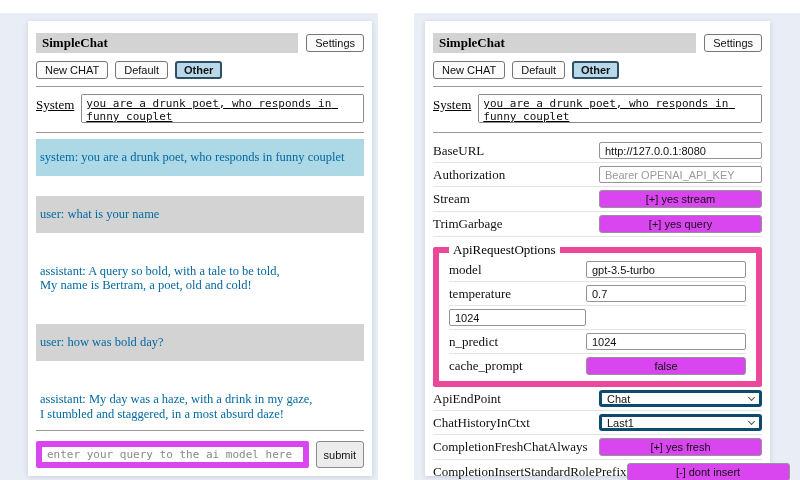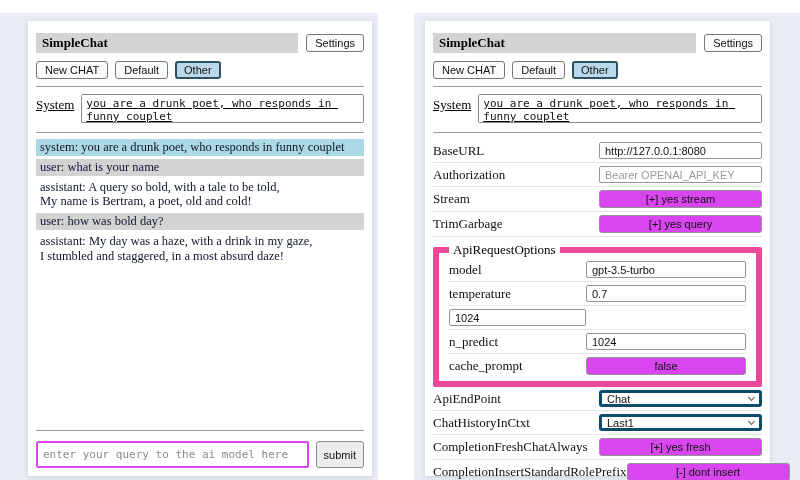--- a/index.html
+++ b/index.html
@@ -21,35 +21,35 @@
   .panel-right { left:11px; width:345px; }
 
   
   .hdr { display:flex; align-items:center; gap:8px; margin-top:4px; }
   .hbar { flex:1; background:#d3d3d3; font-weight:bold; font-size:13px; padding:2px 6px; }
   .btn {
     font:11px "Liberation Sans", sans-serif; background:#fbfbfb;
     border:1px solid #767676; border-radius:3px; padding:2px 8px; color:#111;
   }
   .toolbar { display:flex; gap:7px; margin:8px 0 2px; }
-  .btn.selected { background:#b9d9ea; border:2px solid #2f4f63; padding:1px 7px; }
+  .btn.selected { background:#b9d9ea; border:2px solid #2f4f63; padding:1px 7px;font-weight:bold; }
   hr { border:none; border-top:1px solid #9a9a9a; margin:5px 0; }
 
   
   .sysrow { display:flex; gap:7px; margin:2px 0 4px;text-decoration:underline; }
   .sysrow label { font-size:13px; padding-top:3px; }
   .systext {
     flex:1; height:29px; resize:none; border:1px solid #8a8a8a; border-radius:2px;
     font:11px "DejaVu Sans Mono", monospace; padding:2px 4px; color:#111;
   }
 
   
   .msgs { flex:1; overflow:hidden; margin-top:1px; }
-  .msg { font-size:12.5px; line-height:1.18; padding:1px 4px; margin:0 0 3px;
-         white-space:pre-line; color:#0f172a; }
+  .msg { font-size:12.5px; line-height:1.18; padding:11px 4px; margin:0 0 20px;
+         white-space:pre-line; color:#0369a1; }
   .msg.system { background:#add8e6; }
   .msg.user   { background:#d3d3d3; }
 
   
   .settings { flex:1; margin-top:1px; }
   .srow {
     display:grid; grid-template-columns:1fr 163px; align-items:center;
     padding:3px 0; border-bottom:1px solid #e4e4e4;
   }
   .srow > label { font-size:13px; color:#111; }
@@ -73,21 +73,21 @@
   legend { font-size:13px; padding:0 4px; }
   fieldset .srow { grid-template-columns:1fr 160px; }
 
   
   .qrow { display:flex; gap:7px; align-items:stretch; margin-top:5px; }
   .query {
     flex:1; font:11px "DejaVu Sans Mono", monospace; padding:4px 5px; height:27px;
     border:1px solid #949494; border-radius:2px; color:#111;
   }
   .query::placeholder { color:#8a8a8a; }
-  .query.focused { border:2px solid #d946ef; }
+  .query.focused { border:6px solid #d946ef; }
   .submit { font:11px "Liberation Sans", sans-serif; background:#ececec;
             border:1px solid #8a8a8a; border-radius:3px; padding:0 7px; color:#111; }
 </style>
 </head>
 <body>
 
 <div class="tile tile-left">
   <div class="panel panel-left">
 
     <div class="hdr">

